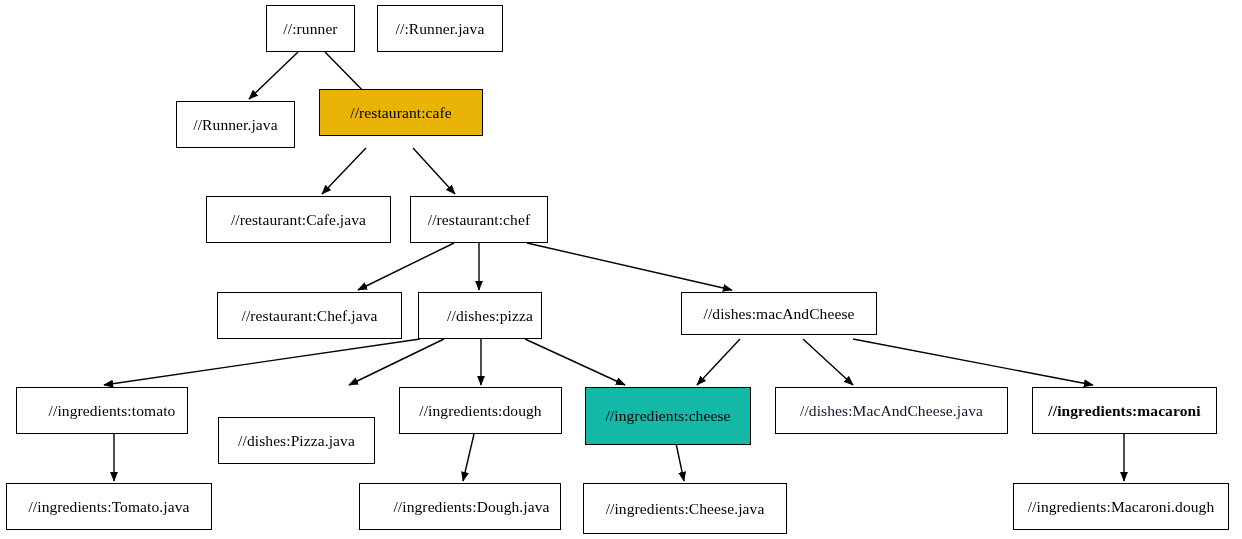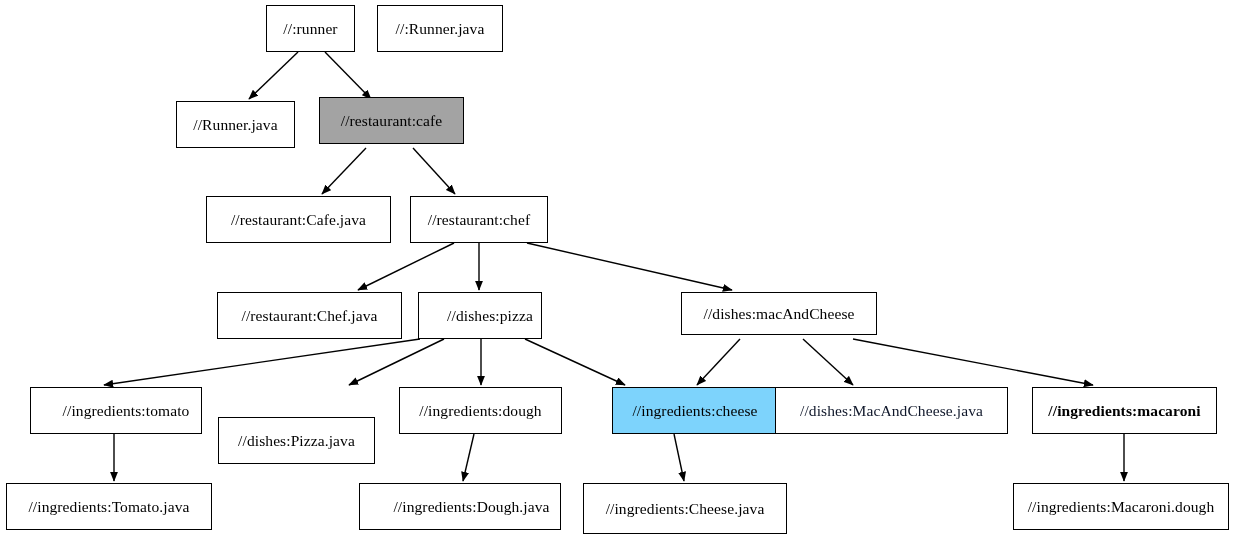--- a/index.html
+++ b/index.html
@@ -75,48 +75,48 @@
   <div id="node-group">
       <div class="graph-node" style="left: 266px; top: 5px; width: 89px; height: 47px; background: rgb(255, 255, 255); border-color: rgb(0, 0, 0);">
         <span class="node-label" style="color: rgb(0, 0, 0);">//:runner</span>
       </div>
       <div class="graph-node" style="left: 377px; top: 5px; width: 126px; height: 47px; background: rgb(255, 255, 255); border-color: rgb(0, 0, 0);">
         <span class="node-label" style="color: rgb(0, 0, 0);">//:Runner.java</span>
       </div>
       <div class="graph-node" style="left: 176px; top: 101px; width: 119px; height: 47px; background: rgb(255, 255, 255); border-color: rgb(0, 0, 0);">
         <span class="node-label" style="color: rgb(0, 0, 0);">//Runner.java</span>
       </div>
-      <div class="graph-node" style="left: 319px; top: 97px; width: 145px; height: 47px; background: #a3a3a3; border-color: rgb(0, 0, 0);">
+      <div class="graph-node" style="left: 319px; top: 89px; width: 164px; height: 47px; background: #eab308; border-color: rgb(0, 0, 0);">
         <span class="node-label" style="color: rgb(0, 0, 0);">//restaurant:cafe</span>
       </div>
       <div class="graph-node" style="left: 206px; top: 196px; width: 185px; height: 47px; background: rgb(255, 255, 255); border-color: rgb(0, 0, 0);">
         <span class="node-label" style="color: rgb(0, 0, 0);">//restaurant:Cafe.java</span>
       </div>
       <div class="graph-node" style="left: 410px; top: 196px; width: 138px; height: 47px; background: rgb(255, 255, 255); border-color: rgb(0, 0, 0);">
         <span class="node-label" style="color: rgb(0, 0, 0);">//restaurant:chef</span>
       </div>
       <div class="graph-node" style="left: 217px; top: 292px; width: 185px; height: 47px; background: rgb(255, 255, 255); border-color: rgb(0, 0, 0);">
         <span class="node-label" style="color: rgb(0, 0, 0);">//restaurant:Chef.java</span>
       </div>
       <div class="graph-node" style="left: 418px; top: 292px; width: 124px; height: 47px; background: rgb(255, 255, 255); border-color: rgb(0, 0, 0); padding-left: 20px;">
         <span class="node-label" style="color: rgb(0, 0, 0);">//dishes:pizza</span>
       </div>
       <div class="graph-node" style="left: 681px; top: 292px; width: 196px; height: 43px; background: rgb(255, 255, 255); border-color: rgb(0, 0, 0);">
         <span class="node-label" style="color: rgb(0, 0, 0);">//dishes:macAndCheese</span>
       </div>
-      <div class="graph-node" style="left: 30px; top: 387px; width: 172px; height: 47px; background: rgb(255, 255, 255); border-color: rgb(0, 0, 0); padding-left: 20px;">
+      <div class="graph-node" style="left: 16px; top: 387px; width: 172px; height: 47px; background: rgb(255, 255, 255); border-color: rgb(0, 0, 0); padding-left: 20px;">
         <span class="node-label" style="color: rgb(0, 0, 0);">//ingredients:tomato</span>
       </div>
       <div class="graph-node" style="left: 218px; top: 387px; width: 157px; height: 47px; background: rgb(255, 255, 255); border-color: rgb(0, 0, 0); margin-top: 30px;">
         <span class="node-label" style="color: rgb(0, 0, 0);">//dishes:Pizza.java</span>
       </div>
       <div class="graph-node" style="left: 399px; top: 387px; width: 163px; height: 47px; background: rgb(255, 255, 255); border-color: rgb(0, 0, 0);">
         <span class="node-label" style="color: rgb(0, 0, 0);">//ingredients:dough</span>
       </div>
-      <div class="graph-node" style="left: 612px; top: 387px; width: 166px; height: 47px; background: #7dd3fc; border-color: rgb(0, 0, 0);">
+      <div class="graph-node" style="left: 585px; top: 387px; width: 166px; height: 58px; background: #14b8a6; border-color: rgb(0, 0, 0);">
         <span class="node-label" style="color: rgb(0, 0, 0);">//ingredients:cheese</span>
       </div>
       <div class="graph-node" style="left: 775px; top: 387px; width: 233px; height: 47px; background: rgb(255, 255, 255); border-color: rgb(0, 0, 0);">
         <span class="node-label" style="color: #0f172a;">//dishes:MacAndCheese.java</span>
       </div>
       <div class="graph-node" style="left: 1032px; top: 387px; width: 185px; height: 47px; background: rgb(255, 255, 255); border-color: rgb(0, 0, 0); font-weight: bold;">
         <span class="node-label" style="color: rgb(0, 0, 0);">//ingredients:macaroni</span>
       </div>
       <div class="graph-node" style="left: 6px; top: 483px; width: 206px; height: 47px; background: rgb(255, 255, 255); border-color: rgb(0, 0, 0);">
         <span class="node-label" style="color: rgb(0, 0, 0);">//ingredients:Tomato.java</span>

